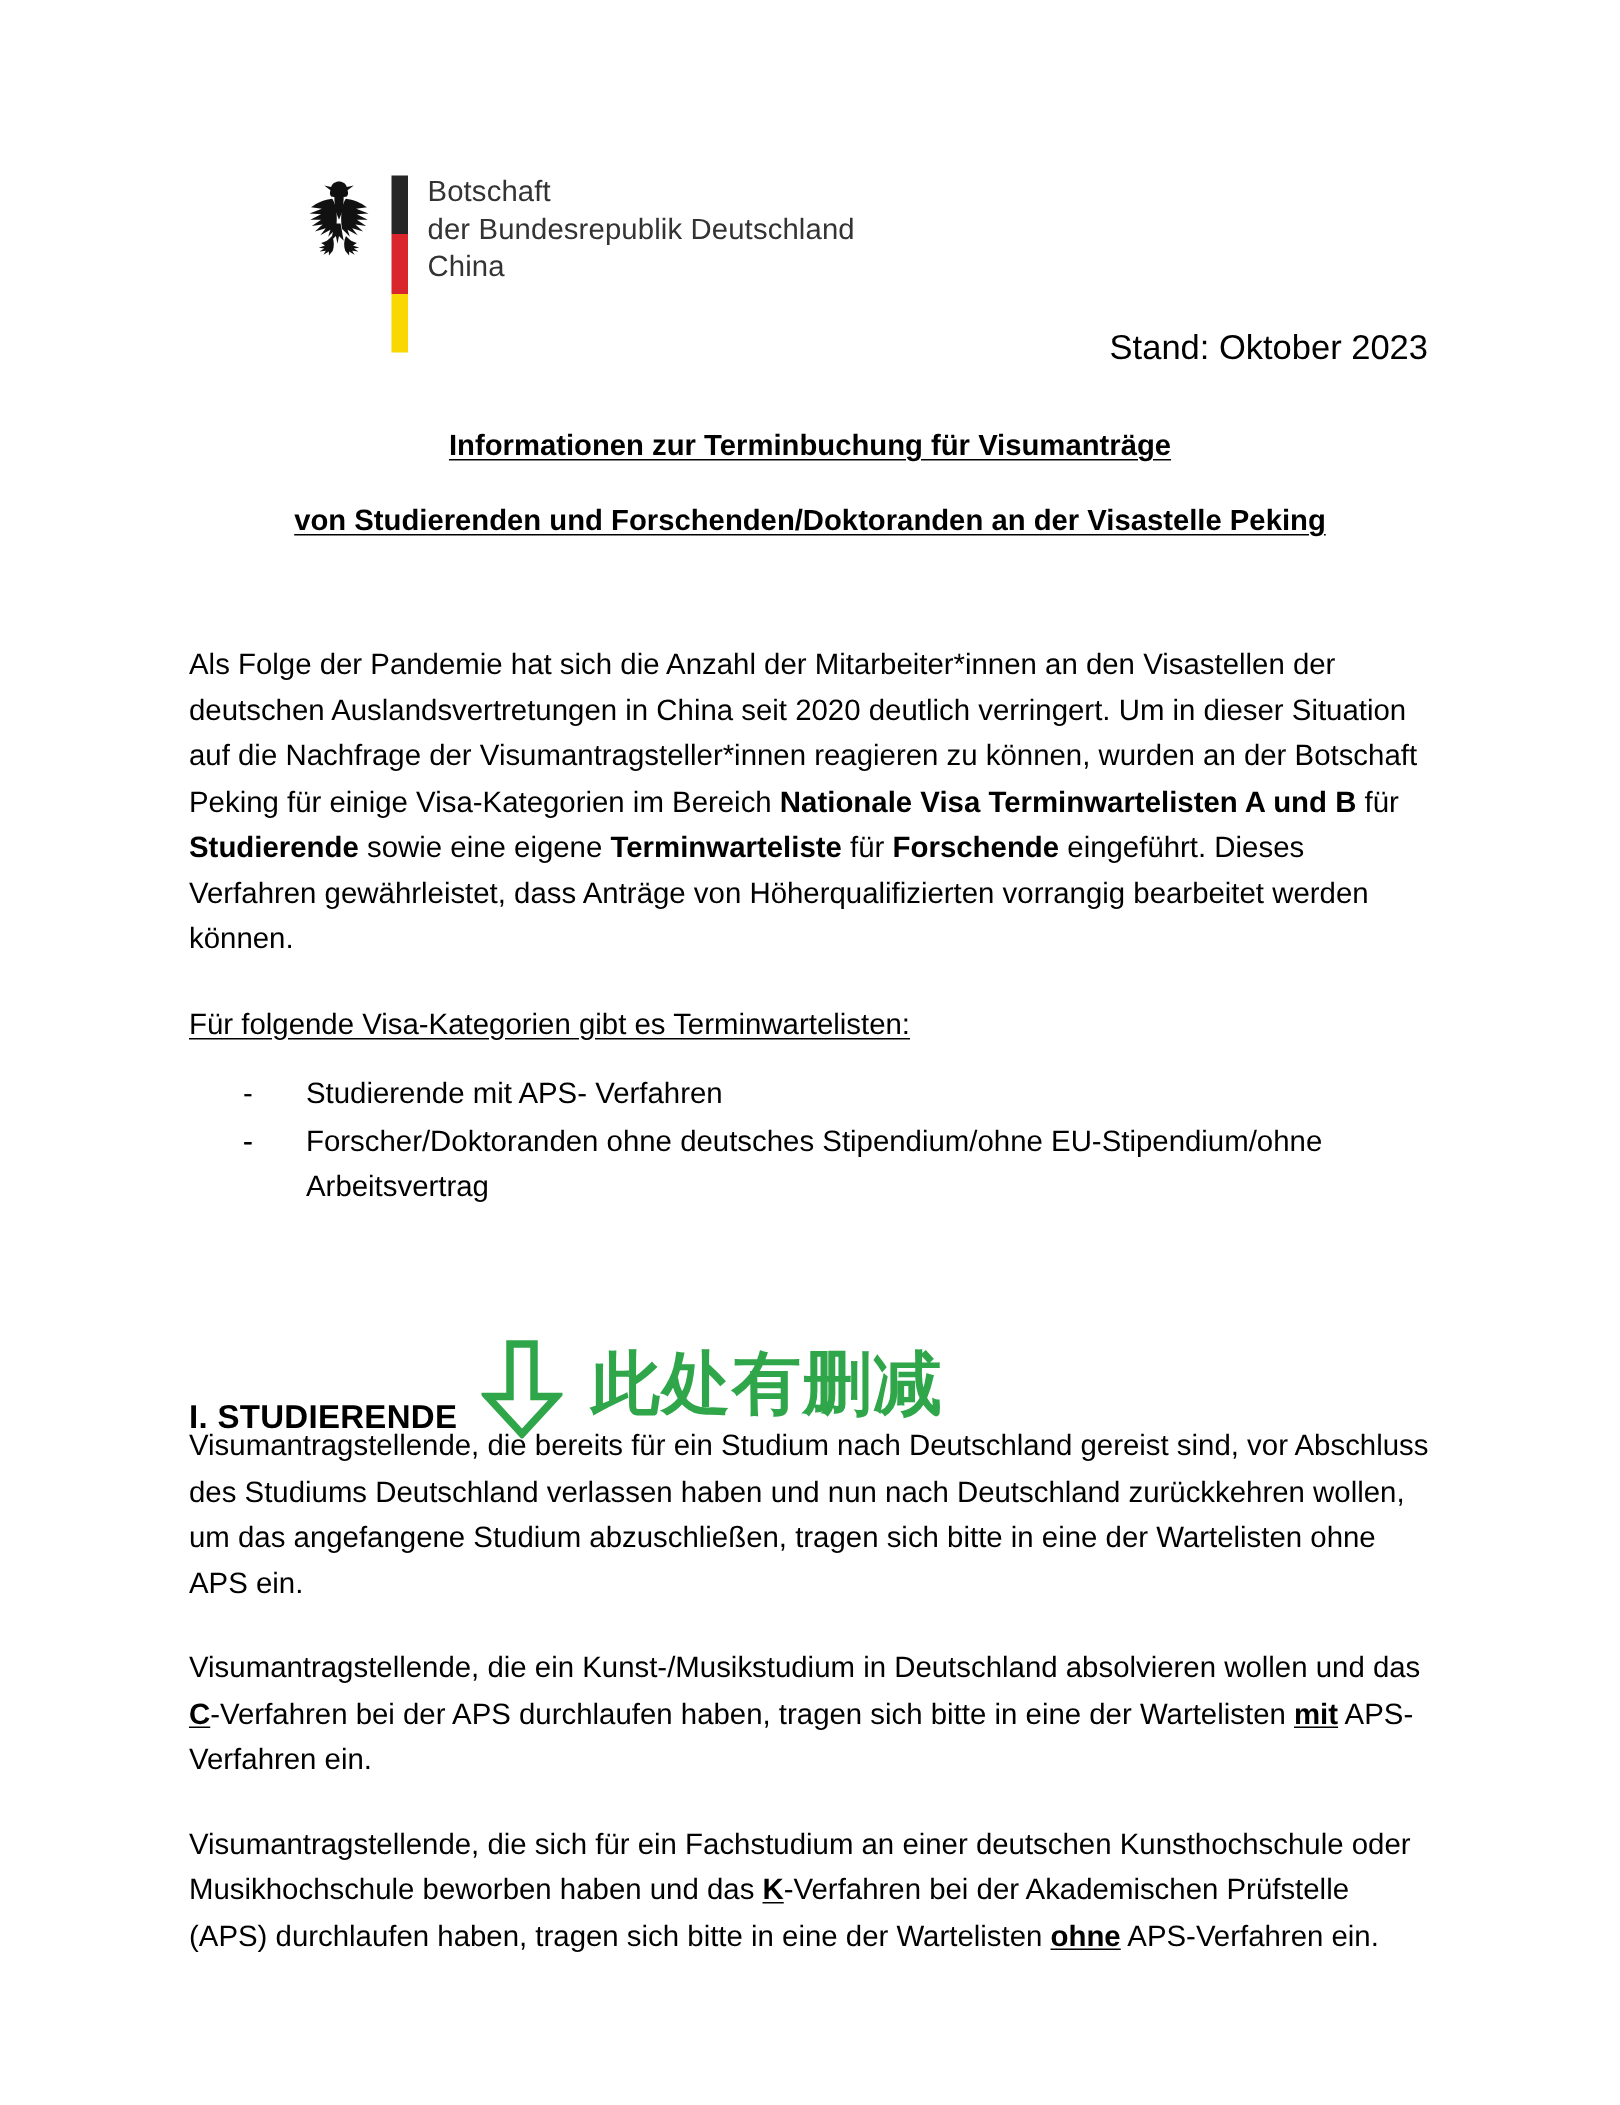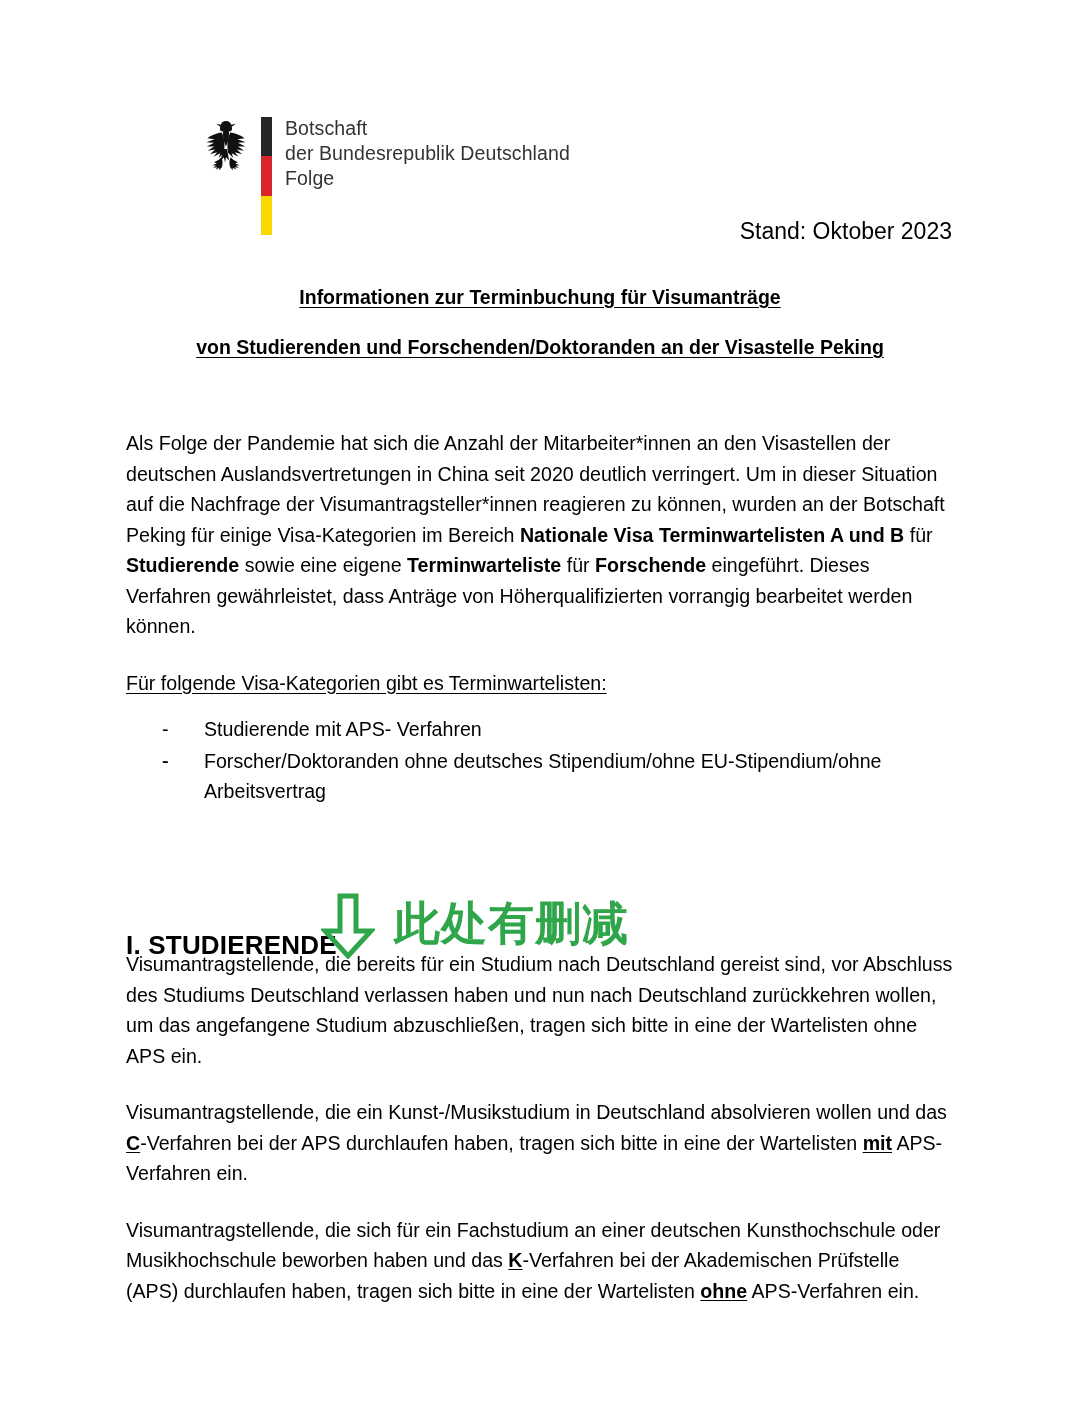--- a/index.html
+++ b/index.html
@@ -138,21 +138,21 @@
     left: 126px;
     top: 905px;
     width: 828px;
     height: 60px;
   }
   .section-head {
     position: absolute;
     left: 0;
     top: 16px;
     font-weight: bold;
-    font-size: 26px;
+    font-size: 22px;
     line-height: 26px;
     letter-spacing: 0.2px;
     margin-top: 11px;
   }
   .annot-arrow {
     position: absolute;
     left: 195px;
     top: -12px;
     width: 54px;
     height: 66px;
@@ -160,21 +160,21 @@
   .annot-text {
     position: absolute;
     left: 268px;
     top: -10px;
     color: #30a64a;
     font-size: 46px;
     line-height: 56px;
     font-weight: bold;
     letter-spacing: 1px;
     white-space: nowrap;
-    font-family: Liberation Sans, sans-serif;
+    font-family: Liberation Serif, serif;
   }
 
   
   .body-col-2 {
     position: absolute;
     left: 126px;
     top: 949px;
     width: 828px;
     font-size: 19.6px;
     line-height: 30.5px;
@@ -208,21 +208,21 @@
 
     <div class="flagbar">
       <div class="seg-black"></div>
       <div class="seg-red"></div>
       <div class="seg-gold"></div>
     </div>
 
     <div class="lh-text">
       <div>Botschaft</div>
       <div>der Bundesrepublik Deutschland</div>
-      <div>Folge</div>
+      <div>China</div>
     </div>
   </div>
 
   <div class="stand">Stand: Oktober 2023</div>
 
   <div class="doc-title doc-title-2">
     <span class="u">von Studierenden und Forschenden/Doktoranden an der Visastelle Peking</span>
   </div>
   <div class="doc-title doc-title-1">
     <span class="u">Informationen zur Terminbuchung für Visumanträge </span>

